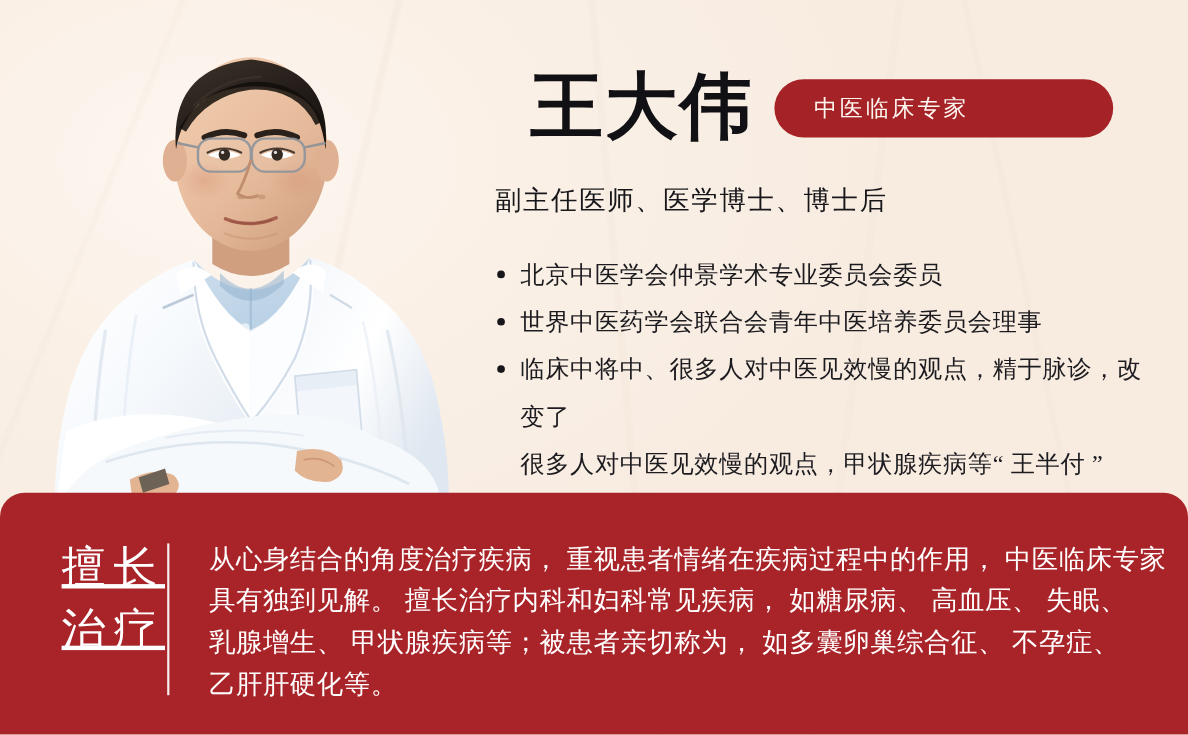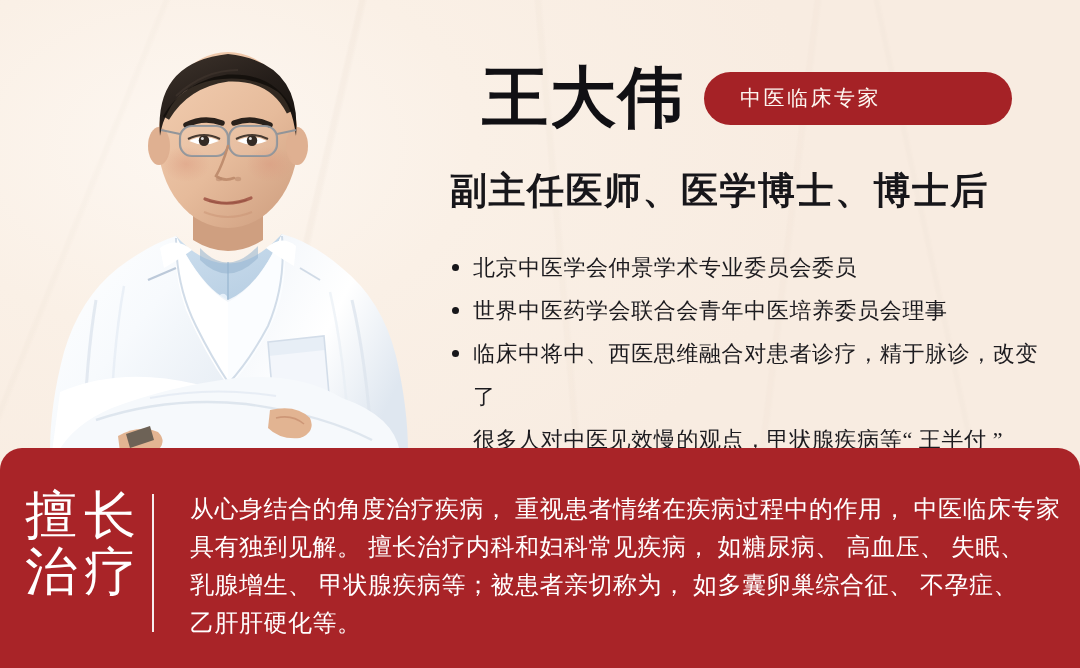--- a/index.html
+++ b/index.html
@@ -39,21 +39,21 @@
     font-family:"Liberation Serif","DejaVu Serif",serif;
   }
   #badge{
     margin-left:18px;background:#a52226;color:#fdf6f0;
     border-radius:30px;height:53px;min-width:308px;
     display:flex;align-items:center;justify-content:flex-start;
     padding:0 0 0 36px;box-sizing:border-box;
     font-size:21px;letter-spacing:2.5px;font-weight:500;
   }
   #subtitle{
-    margin-top:22px;font-size:37px;font-weight:700;color:#17161a;
+    margin-top:22px;font-size:24px;font-weight:400;color:#17161a;
     letter-spacing:1.5px;white-space:nowrap;
   }
   #bullets{margin-top:30px;list-style:none;padding:0;}
   #bullets li{
     position:relative;padding-left:23px;
     font-size:22px;line-height:43px;color:#1c1b1f;letter-spacing:.6px;
   }
   #bullets li .dot{
     position:absolute;left:2px;top:18px;width:7px;height:7px;
     border-radius:50%;background:#17161a;
@@ -61,23 +61,23 @@
   #bullets li .ind{display:block;text-indent:0;}
 
   
   #banner{
     position:absolute;left:0;top:448px;width:1080px;height:220px;
     background:#a92428;border-radius:22px 22px 0 0;
     box-sizing:border-box;
   }
   #bannerInner{display:flex;height:100%;padding:40px 0 0 0;box-sizing:border-box;}
   #specLabel{
-    width:150px;flex:none;text-align:center;color:#fff;
-    font-size:52px;line-height:56px;letter-spacing:7px;font-weight:500;
-    padding-left:18px;box-sizing:border-box;
+    width:150px;flex:none;text-align:right;color:#fff;
+    font-size:40px;line-height:56px;letter-spacing:7px;font-weight:500;
+    padding-left:18px;box-sizing:border-box;text-decoration:underline;
   }
   #specLabel div{white-space:nowrap;}
   #divider{
     width:2px;background:rgba(255,255,255,.92);
     height:138px;margin:6px 0 0 2px;flex:none;
   }
   #specText{
     flex:1;color:#fff;padding:2px 18px 0 36px;
     font-size:24px;line-height:38px;letter-spacing:.5px;
   }
@@ -228,21 +228,21 @@
       <li>
         <span class="dot"></span>
         <span class="ind">北京中医学会仲景学术专业委员会委员</span>
       </li>
       <li>
         <span class="dot"></span>
         <span class="ind">世界中医药学会联合会青年中医培养委员会理事</span>
       </li>
       <li>
         <span class="dot"></span>
-        <span class="ind">临床中将中、西医思维融合对患者诊疗，精于脉诊，改变了</span>
+        <span class="ind">临床中将中、很多人对中医见效慢的观点，精于脉诊，改变了</span>
         <span class="ind">很多人对中医见效慢的观点，甲状腺疾病等“ 王半付 ”</span>
       </li>
     </ul>
   </div>
 
   <div id="banner">
     <div id="bannerInner">
       <div id="specLabel">
         <div>擅长</div>
         <div>治疗</div>

